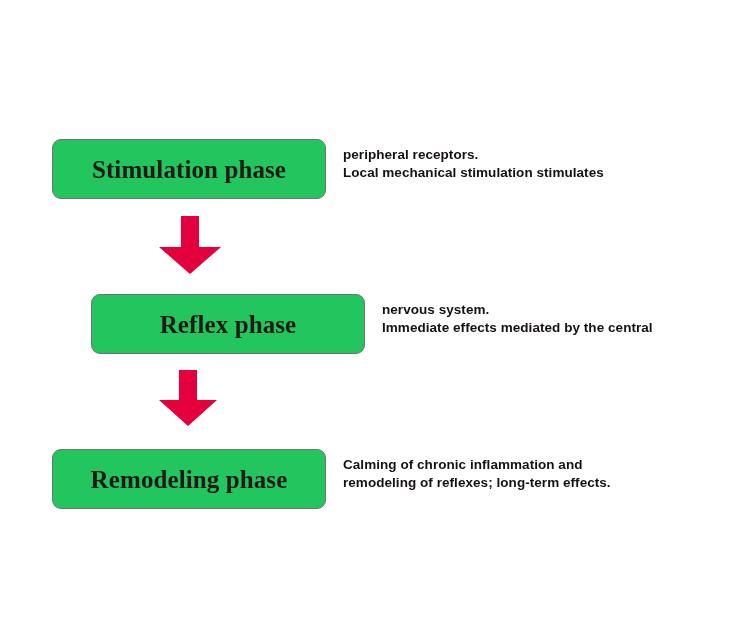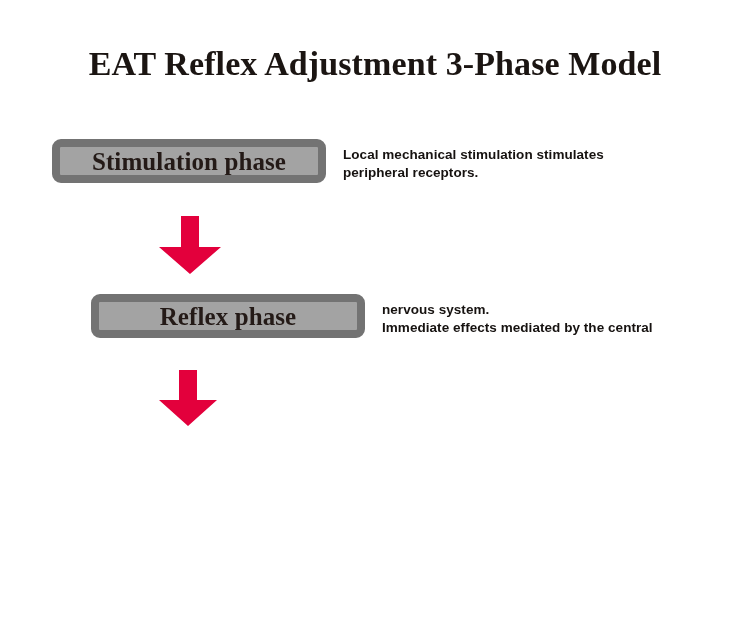--- a/index.html
+++ b/index.html
@@ -50,24 +50,24 @@
   }
   #phase-row-0 { top: 139px; }
   #phase-row-1 { top: 294px; margin-left: 39px; }
   #phase-row-2 { top: 449px; }
 
   .phase-box {
     position: absolute;
     left: 52px;
     top: 0;
     width: 274px;
-    height: 44px;
+    height: 60px;
     box-sizing: border-box;
-    background: #a3a3a3;
-    border: 8px solid #737373;
+    background: #22c55e;
+    border: 1px solid #737373;
     border-radius: 9px;
     display: flex;
     align-items: center;
     justify-content: center;
   }
   .phase-box-label {
     font-family: "Liberation Serif", "DejaVu Serif", serif;
     font-weight: bold;
     font-size: 25px;
     line-height: 27px;
@@ -97,29 +97,28 @@
   }
   #arrow-0 { top: 216px; width: 62px; height: 58px; }
   #arrow-1 { top: 370px; width: 58px; height: 56px; }
   .arrow-connector svg { display: block; width: 100%; height: 100%; }
 </style>
 </head>
 <body>
 
 <div id="diagram-canvas">
 
-  <div id="page-title">EAT Reflex Adjustment 3-Phase Model</div>
 
   <div class="phase-row" id="phase-row-0">
     <div class="phase-box">
       <span class="phase-box-label">Stimulation phase</span>
     </div>
     <div class="phase-desc">
+      <span class="desc-line">peripheral receptors.</span>
       <span class="desc-line">Local mechanical stimulation stimulates</span>
-      <span class="desc-line">peripheral receptors.</span>
     </div>
   </div>
 
   <div class="arrow-connector" id="arrow-0">
     <svg viewBox="0 0 62 58" preserveAspectRatio="none" aria-hidden="true">
       <polygon points="22,0 40,0 40,31 62,31 31,58 0,31 22,31" fill="#e3003c"></polygon>
     </svg>
   </div>
 
   <div class="phase-row" id="phase-row-1">
@@ -131,14 +130,23 @@
       <span class="desc-line">Immediate effects mediated by the central</span>
     </div>
   </div>
 
   <div class="arrow-connector" id="arrow-1">
     <svg viewBox="0 0 58 56" preserveAspectRatio="none" aria-hidden="true">
       <polygon points="20,0 38,0 38,30 58,30 29,56 0,30 20,30" fill="#e3003c"></polygon>
     </svg>
   </div>
 
+  <div class="phase-row" id="phase-row-2">
+    <div class="phase-box">
+      <span class="phase-box-label">Remodeling phase</span>
+    </div>
+    <div class="phase-desc">
+      <span class="desc-line">Calming of chronic inflammation and</span>
+      <span class="desc-line">remodeling of reflexes; long-term effects.</span>
+    </div>
+  </div>
 
 </div>
 
 </body></html>

